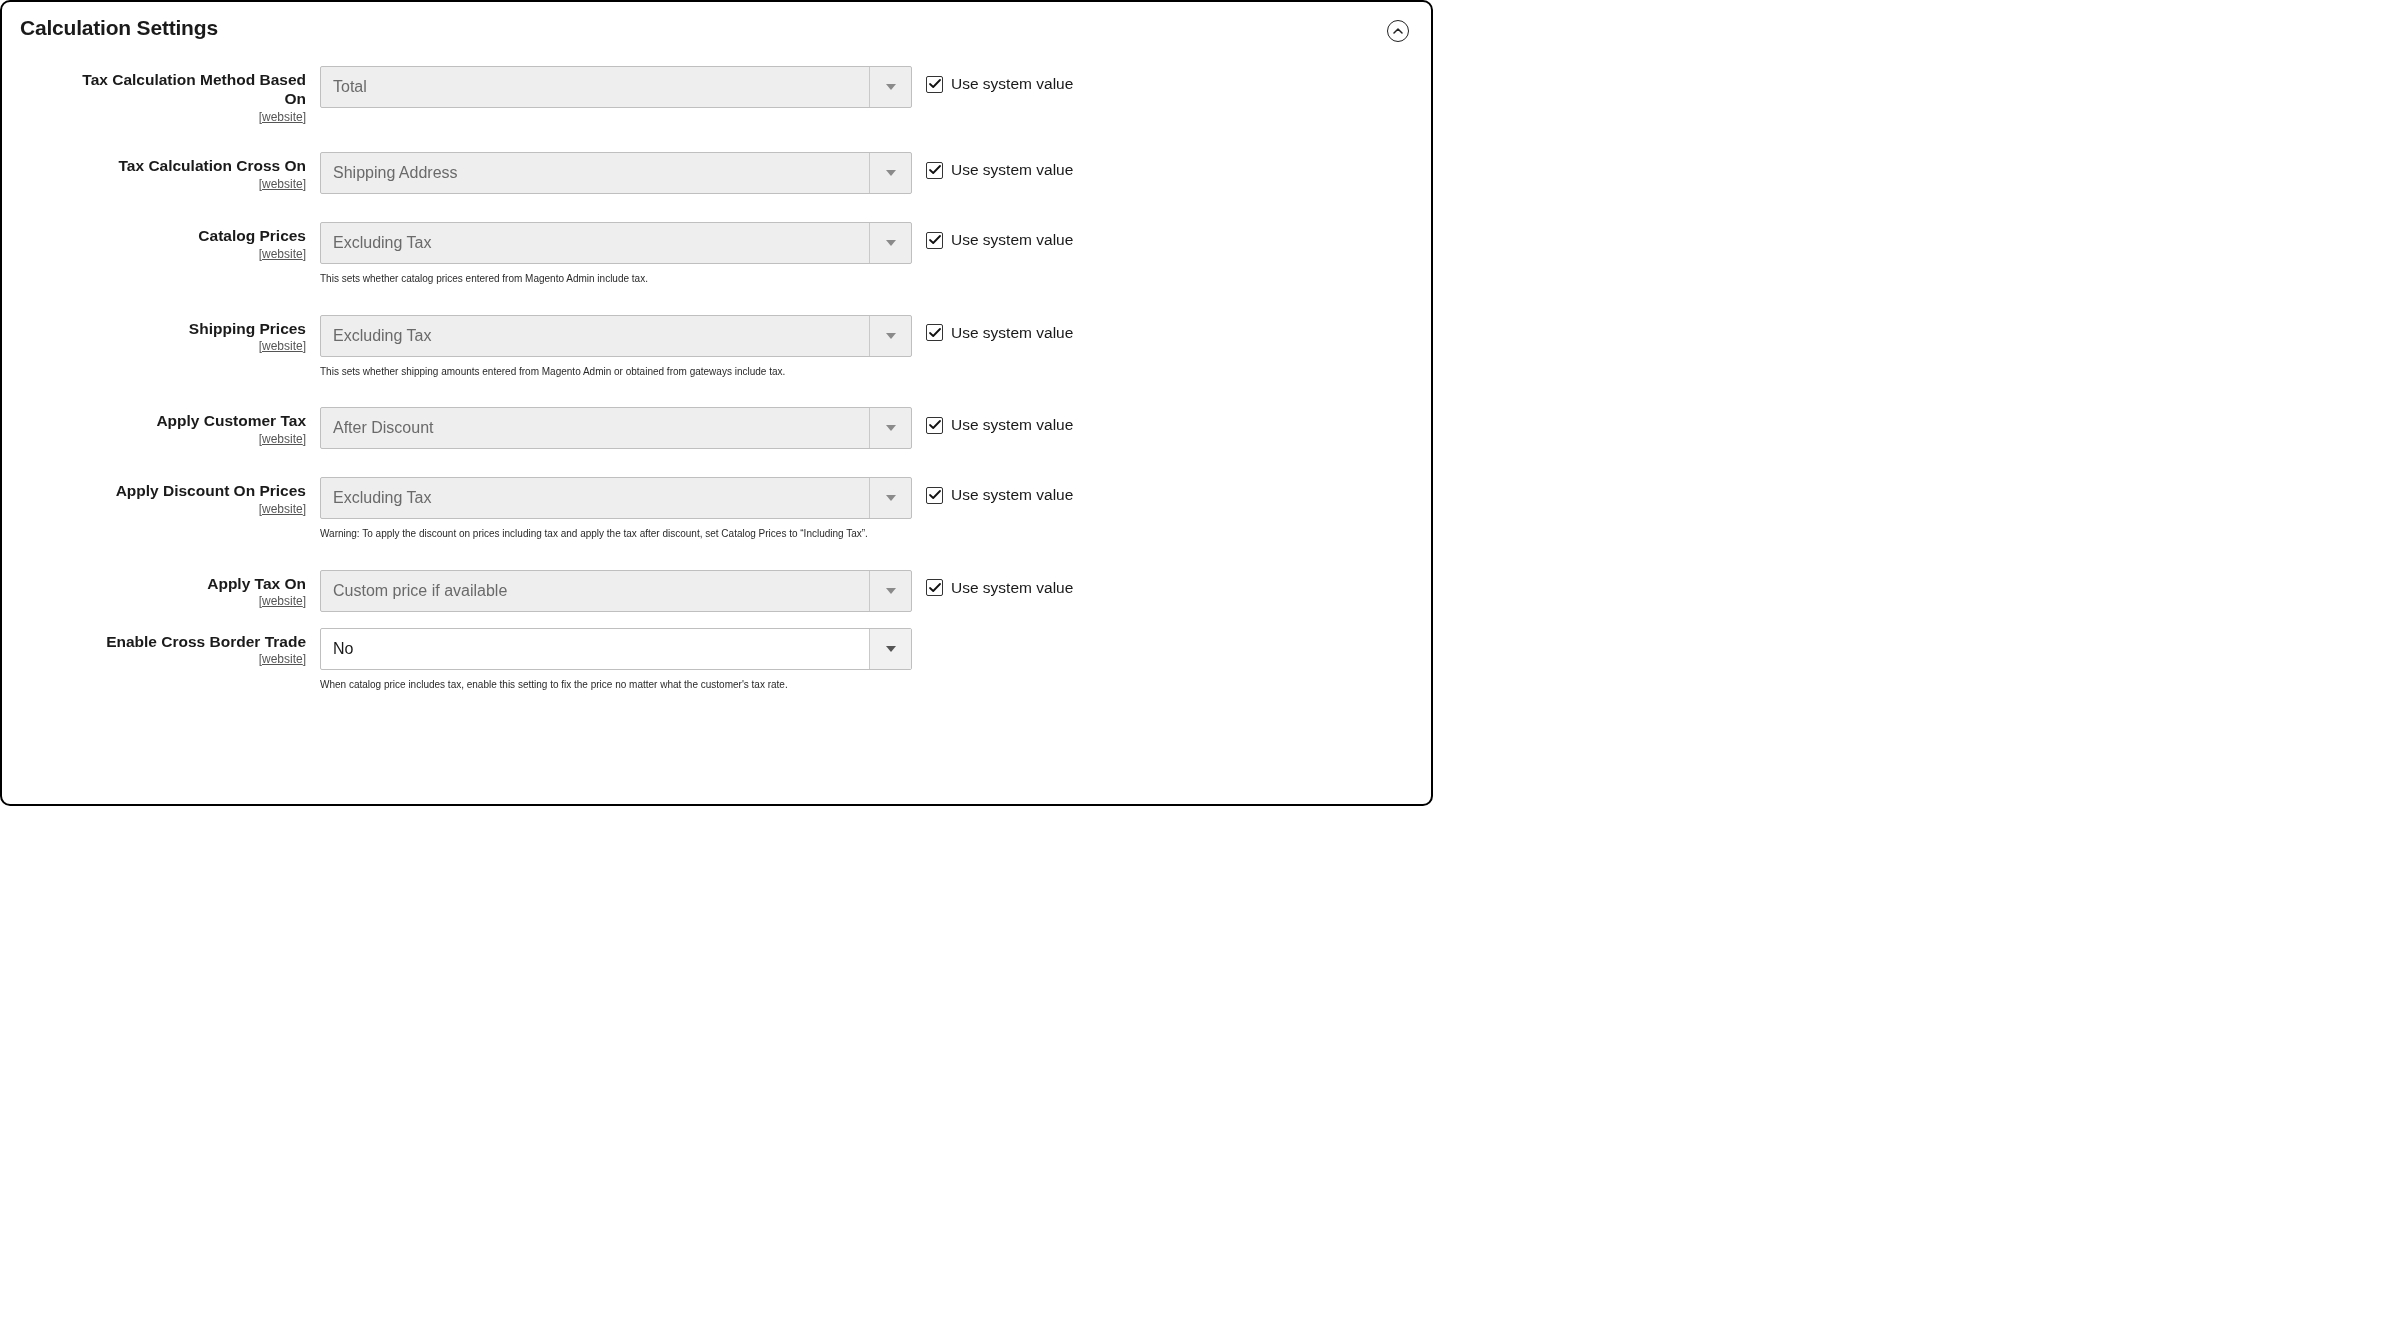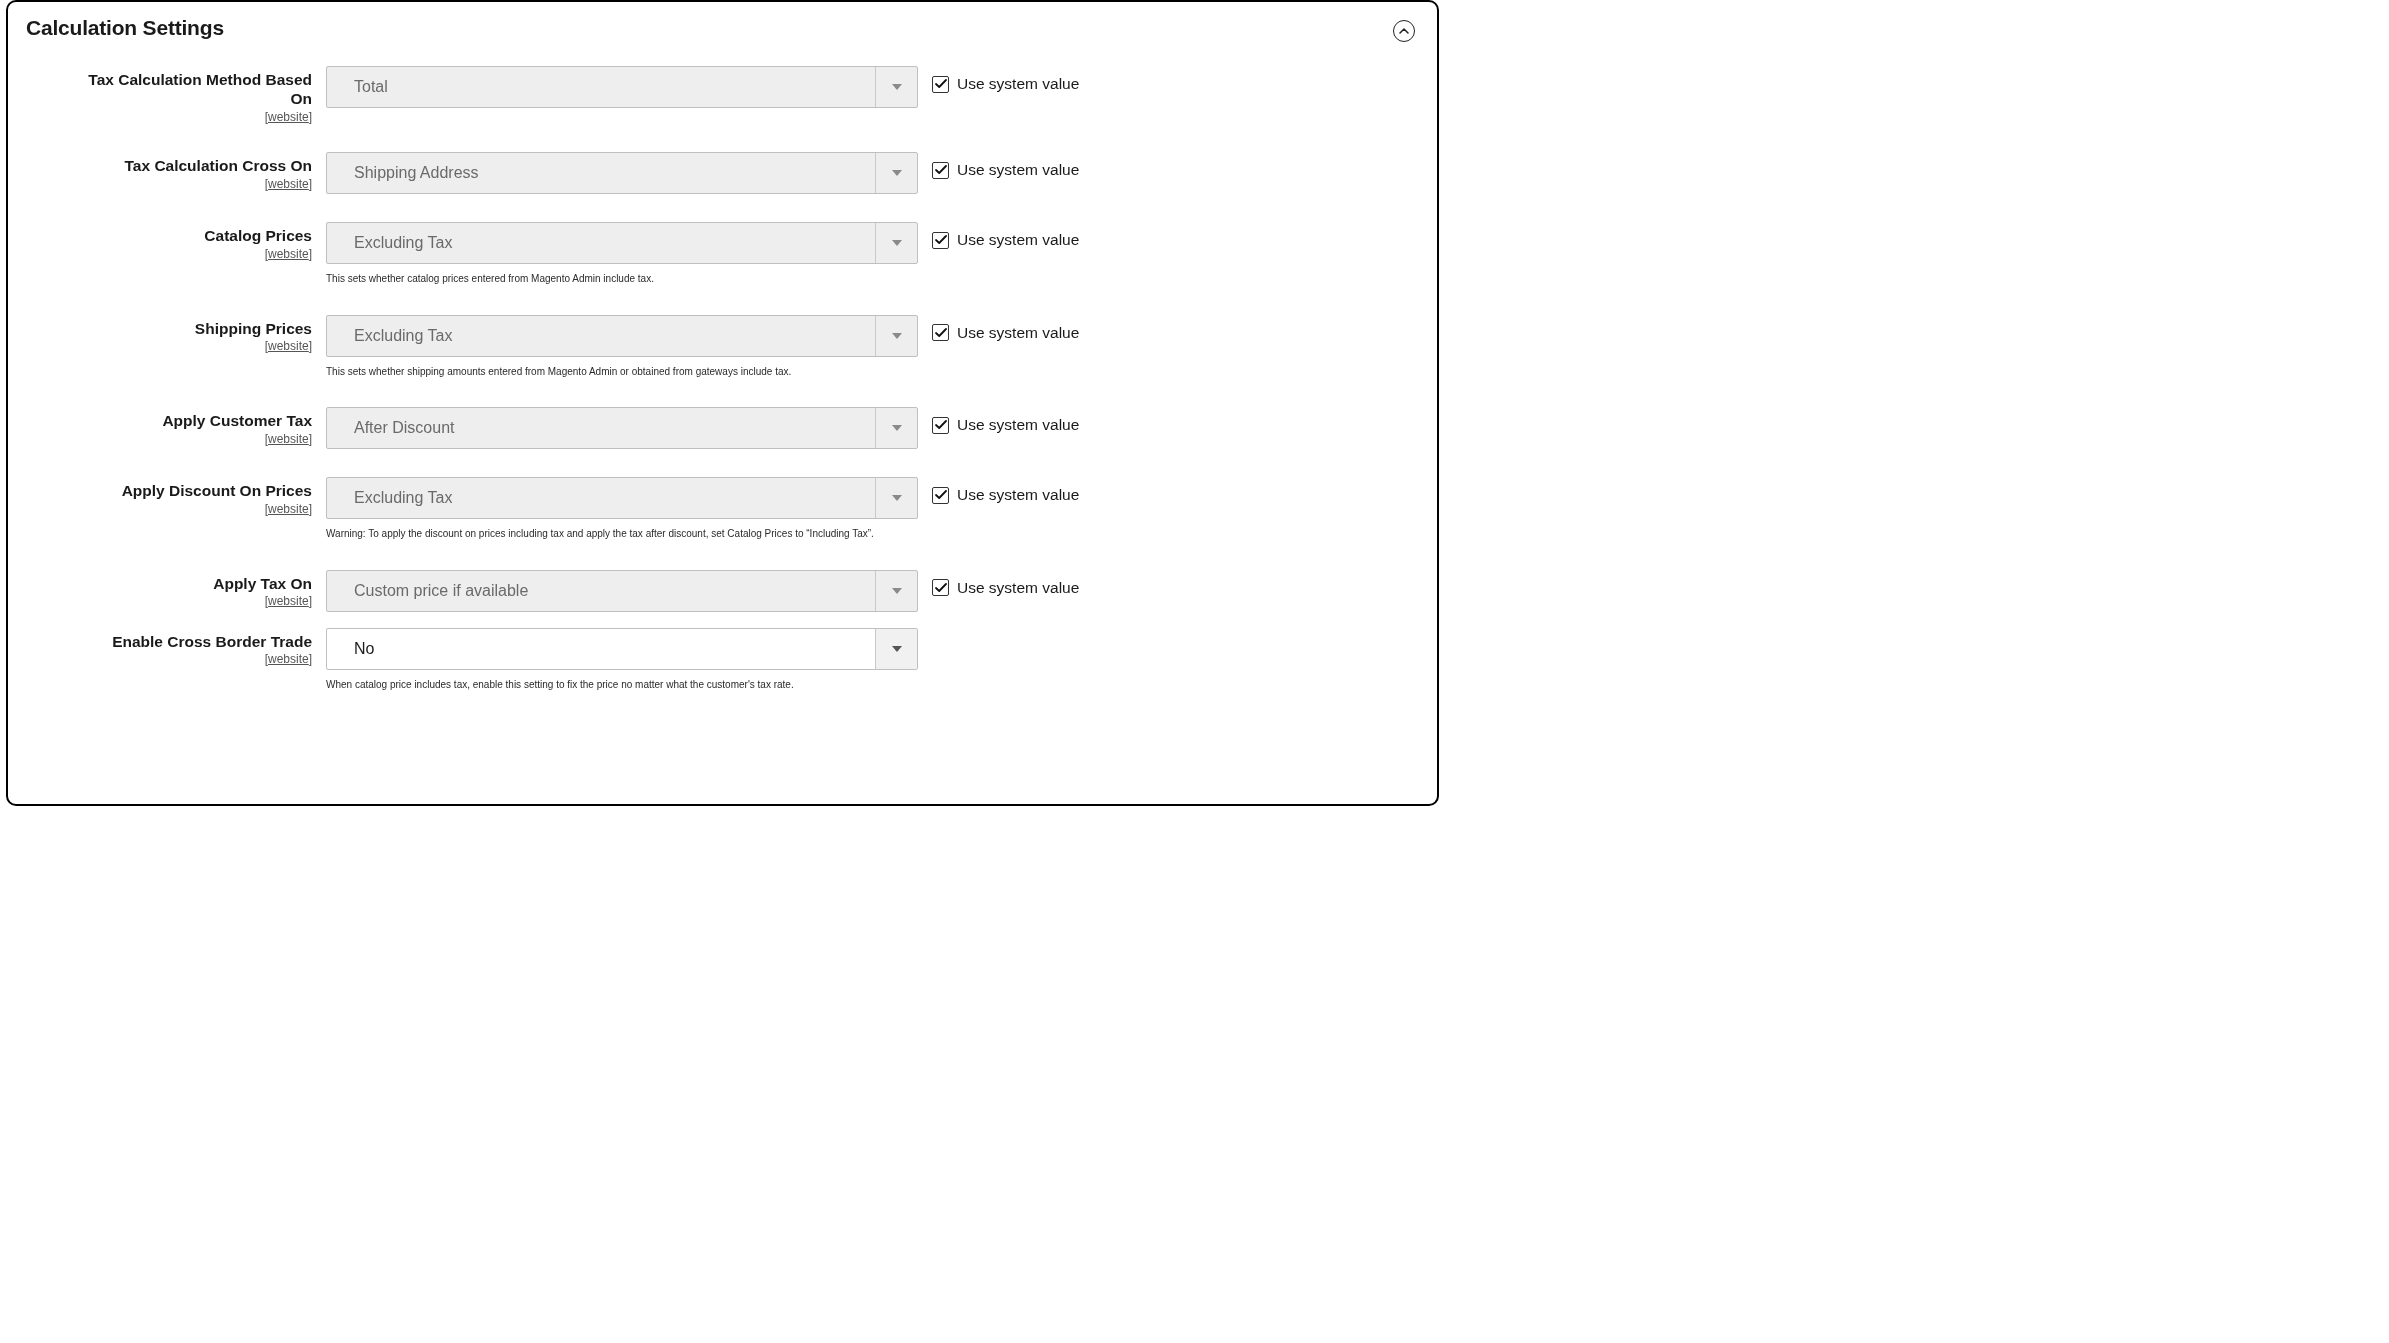--- a/index.html
+++ b/index.html
@@ -11,21 +11,20 @@
     background: #fff;
   }
   .panel {
     width: 1433px;   
     height: 806px;   
     border: 2px solid #000;
     border-radius: 10px;
     padding: 10px 18px 18px 18px;
     position: relative;
     overflow: hidden;
-    margin-left: 6px;
   }
   .panel-header {
     display: flex;
     align-items: flex-start;
     justify-content: space-between;
     padding: 4px 0 24px 0;
   }
   .panel-title {
     font-size: 21px;
     font-weight: 700;
@@ -80,21 +79,20 @@
     flex-shrink: 0;
   }
   .select {
     display: flex;
     align-items: stretch;
     height: 42px;
     border: 1px solid #bfbfbf;
     border-radius: 2px;
     background: #eee;
     color: #6a6a6a;
-    padding-left: 15px;
   }
   .select.enabled {
     background: #fff;
     color: #1a1a1a;
     gap: 40px;
   }
   .select-value {
     flex: 1;
     padding: 0 12px;
     display: flex;

